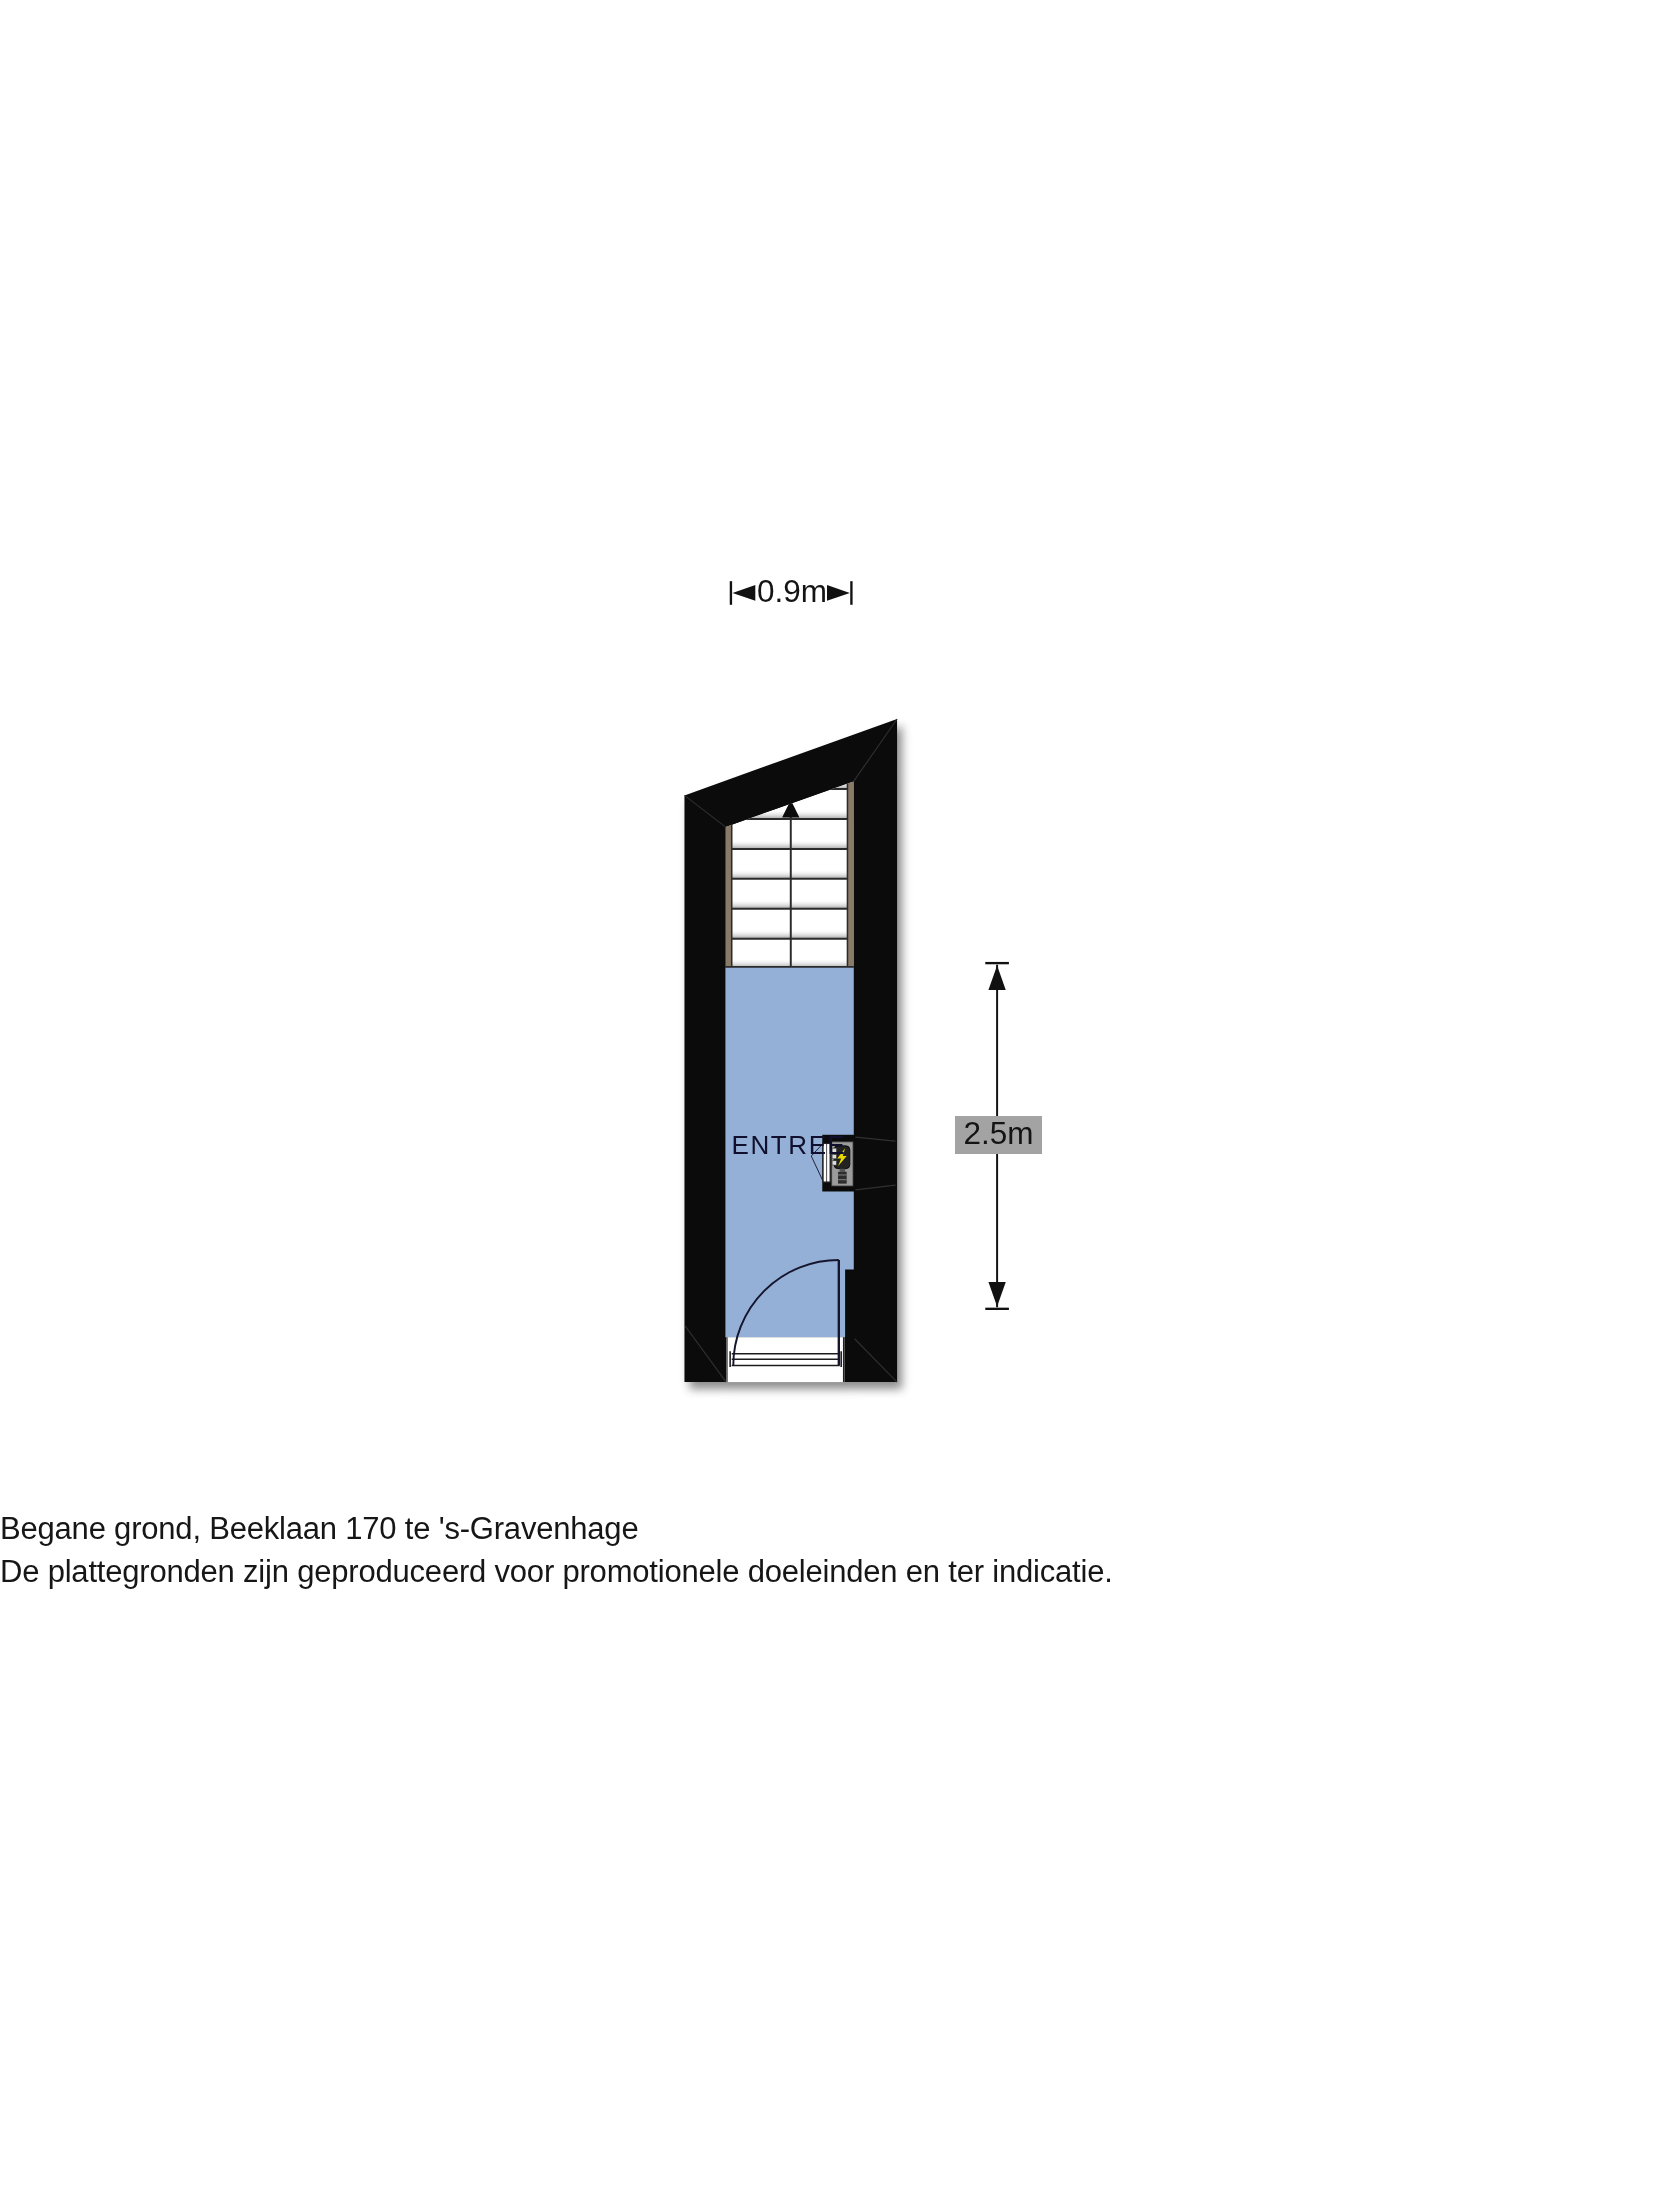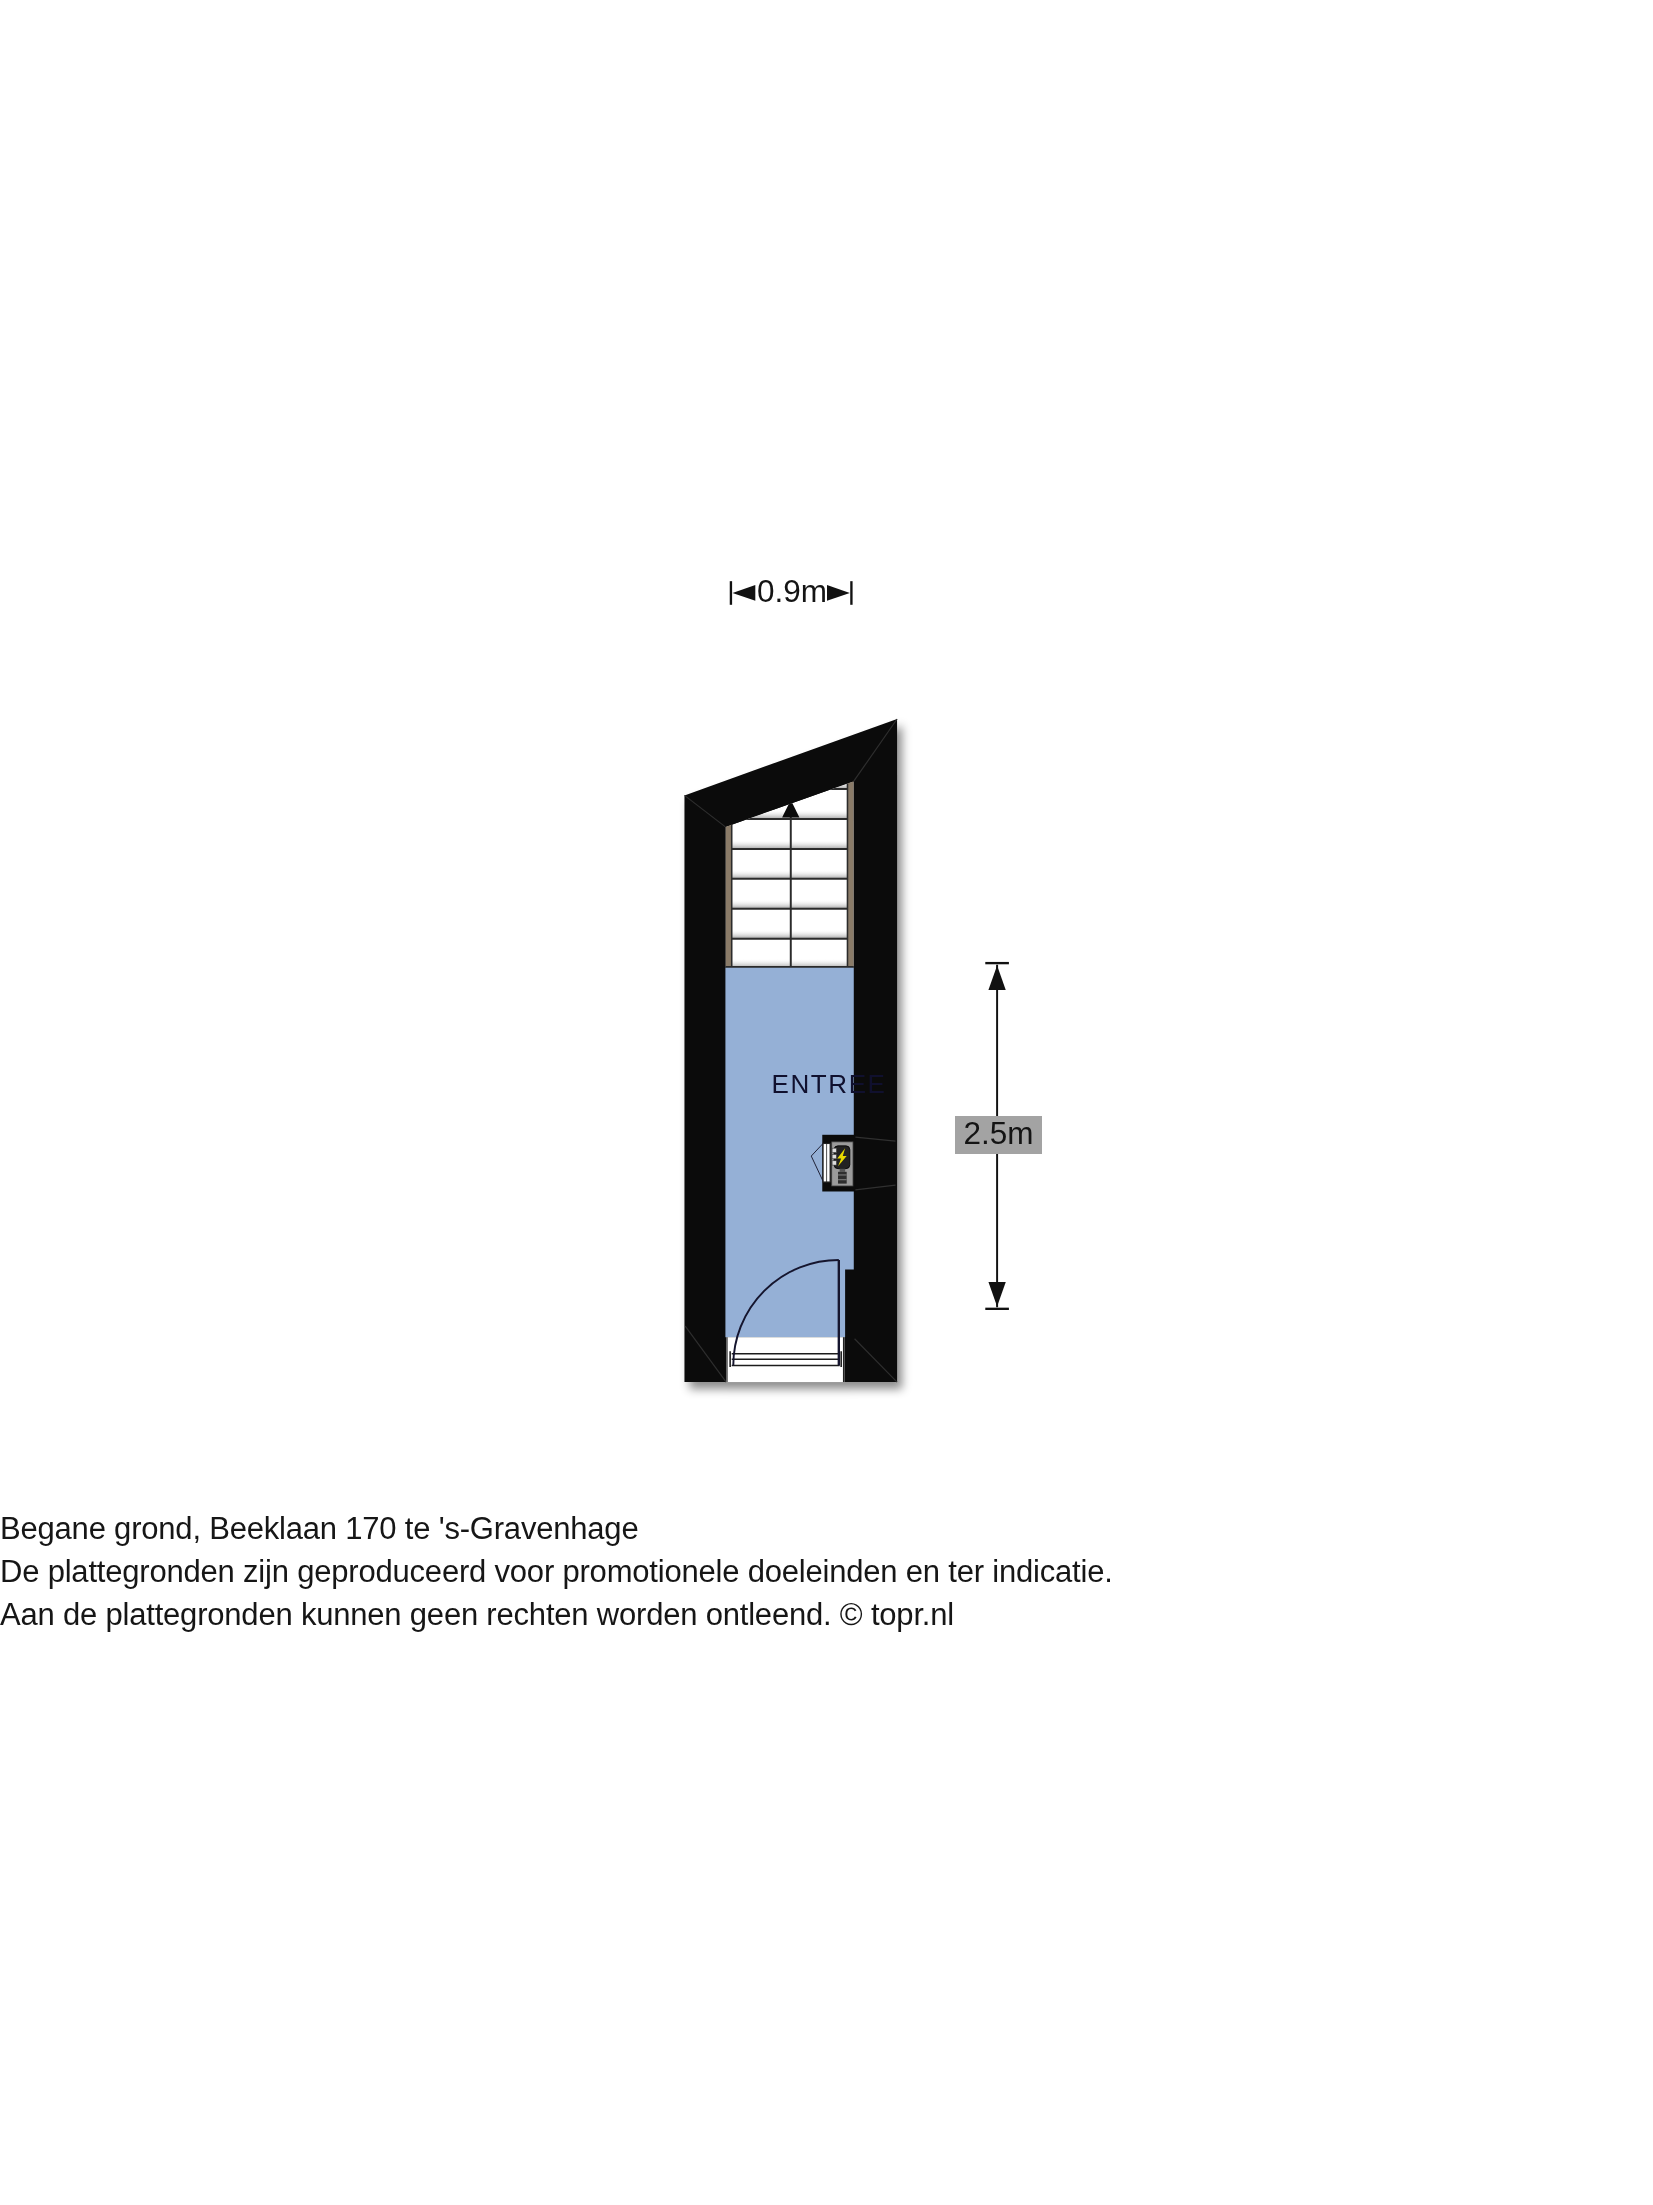--- a/index.html
+++ b/index.html
@@ -24,26 +24,25 @@
     left:751px;top:576px;width:82px;
     text-align:center;
   }
   #dim-height-label{
     left:955px;top:1116px;width:87px;
     text-align:center;
     background:#a3a3a3;       
     padding:2.4px 0 3.9px 0;
   }
   #room-label{
-    left:725px;top:1071px;width:128px;
+    left:725px;top:1132px;width:128px;
     text-align:center;
     font-size:26px;line-height:27px;
     letter-spacing:1.6px;
     color:var(--c-room_text,#10102e);
-    margin-left:40px;
   }
   #caption{
     position:absolute;
     left:0;top:1507px;width:1654px;
     font-size:31px;
     line-height:43px;
     letter-spacing:-0.2px;
     color:#161616;
   }
 </style>
@@ -181,15 +180,14 @@
 
 <div class="lbl" id="dim-width-label">0.9m</div>
 
 <div class="lbl" id="dim-height-label">2.5m</div>
 
 <div class="lbl" id="room-label">ENTREE</div>
 
 <div id="caption">
   <div>Begane grond, Beeklaan 170 te 's-Gravenhage</div>
   <div>De plattegronden zijn geproduceerd voor promotionele doeleinden en ter indicatie.</div>
-  <div>Aan de plattegronden kunnen geen rechten worden ontleend. © topr.nl</div>
 </div>
 
 
 </body></html>

